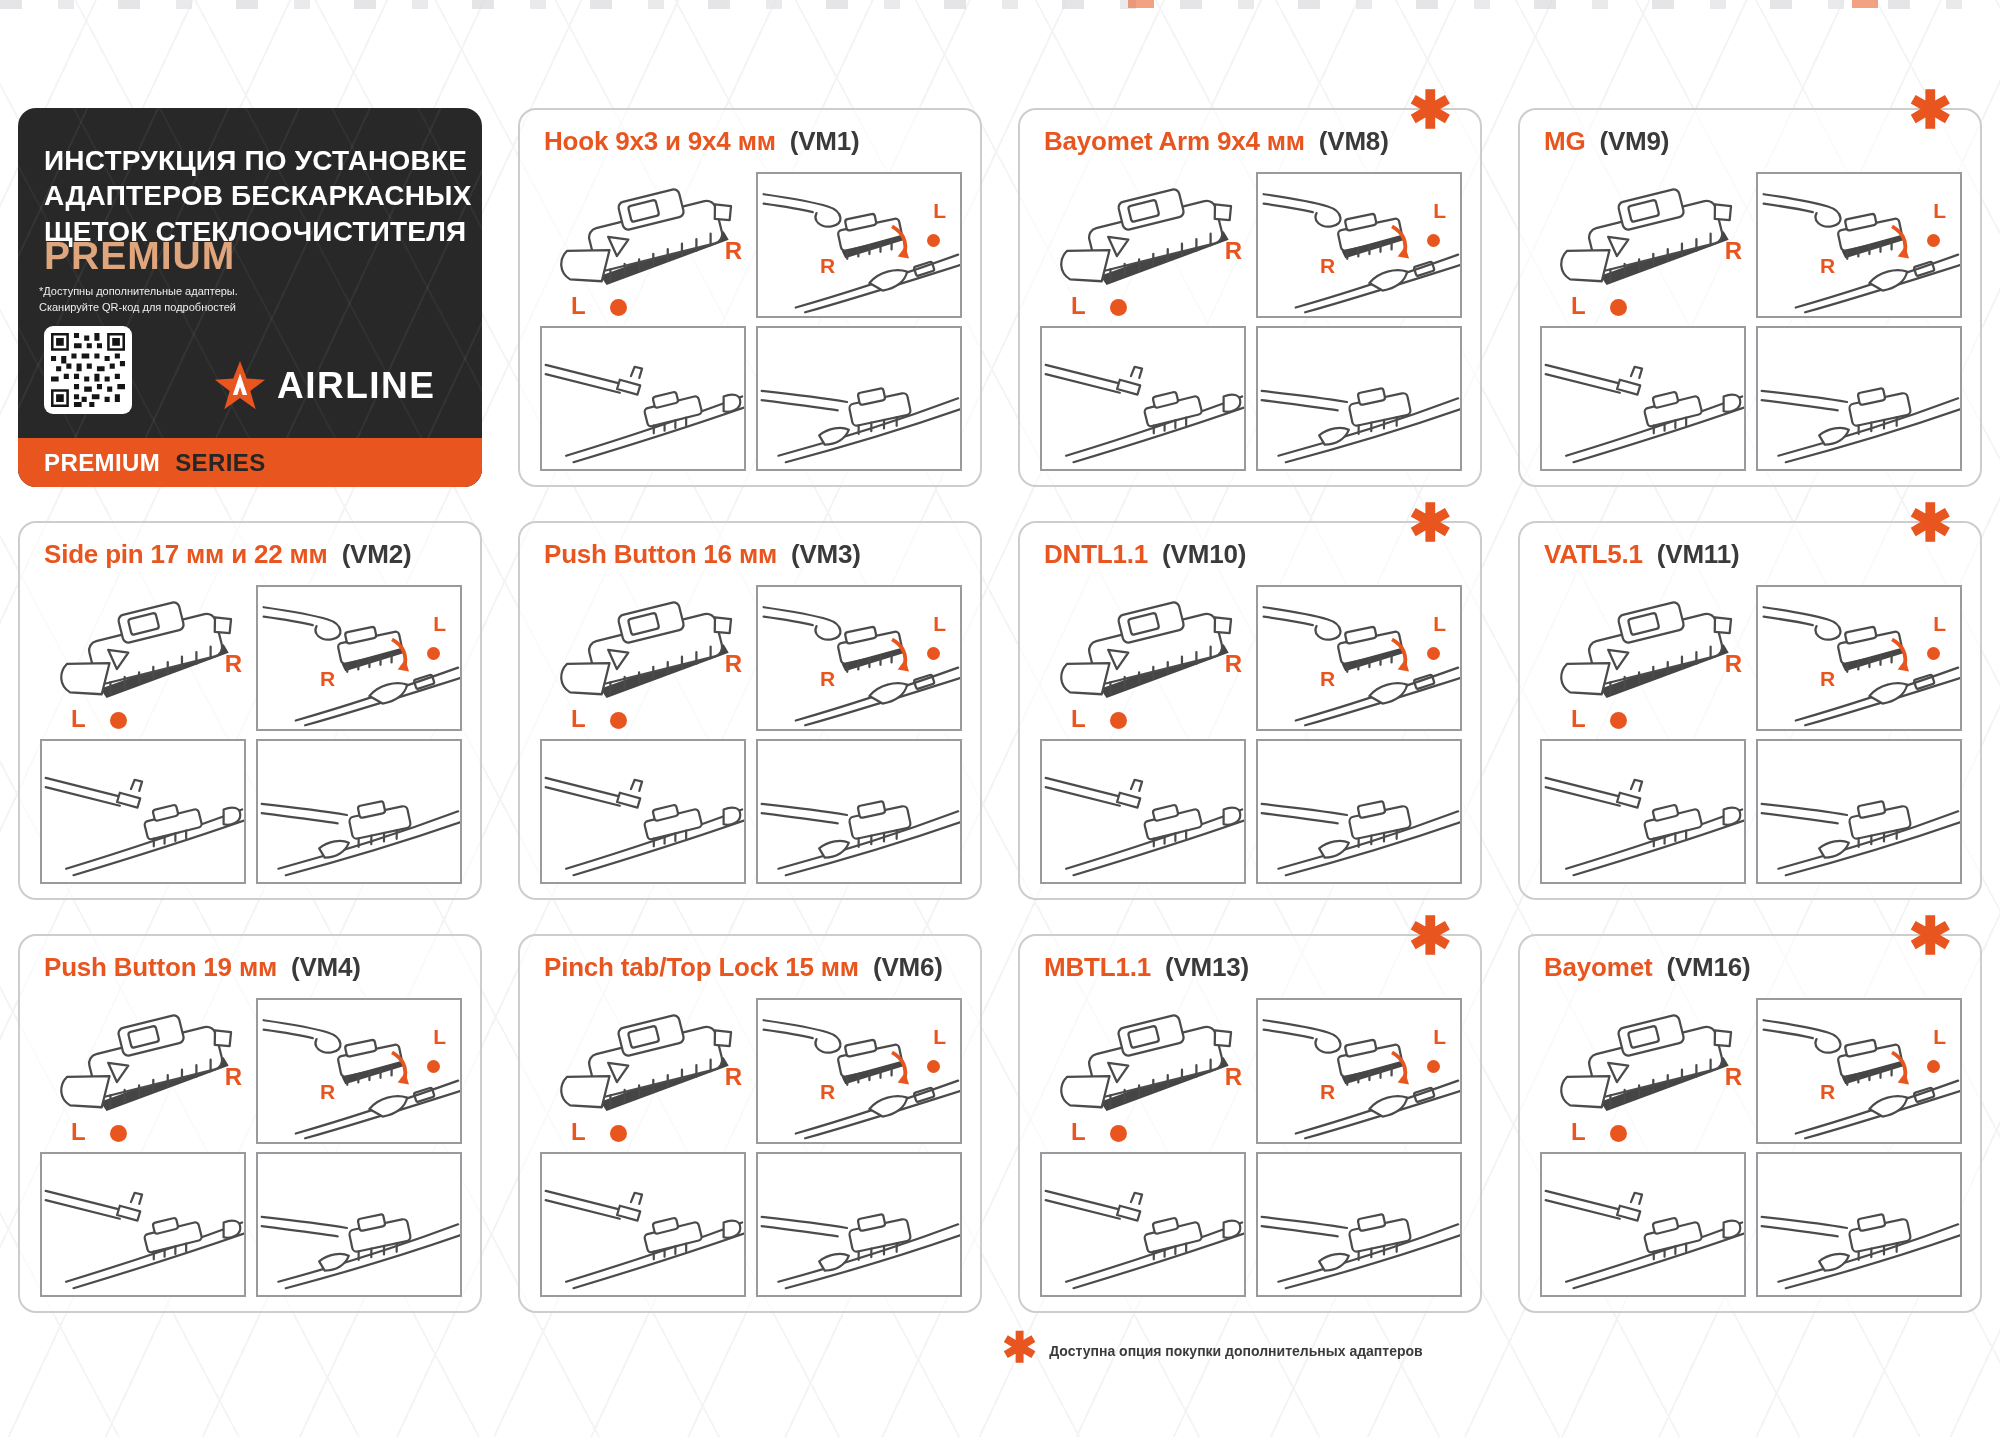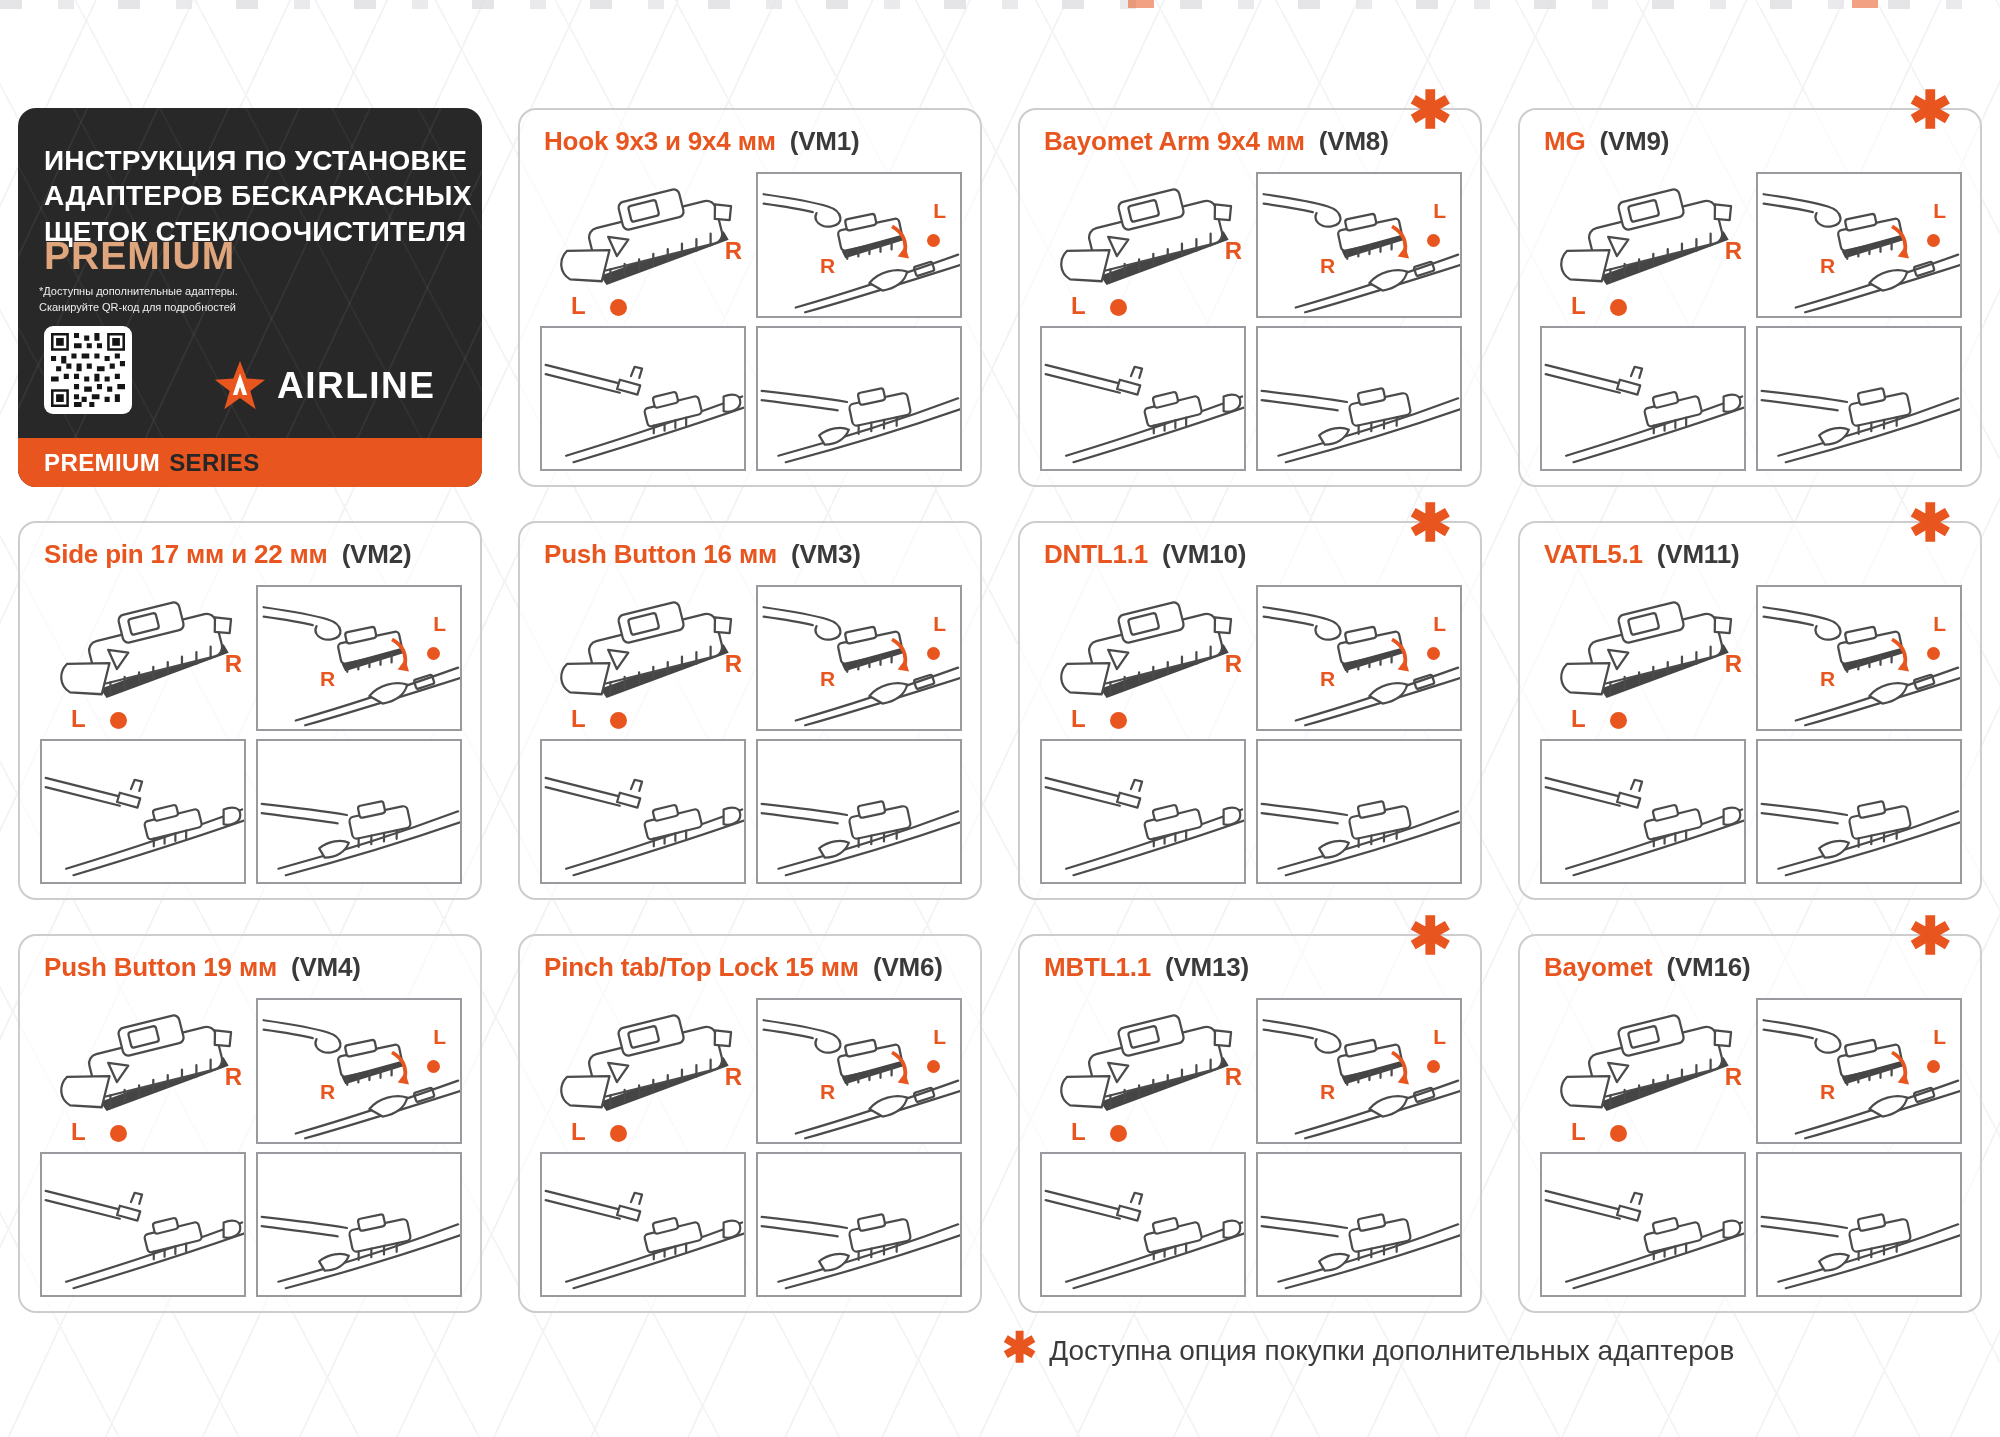--- a/index.html
+++ b/index.html
@@ -40,21 +40,21 @@
   .ic-qr{position:absolute; left:26px; top:218px; width:88px; height:88px; background:#fff; border-radius:9px; padding:7px; box-sizing:border-box;}
   .ic-qr svg{display:block; width:100%; height:100%;}
   .ic-logo{position:absolute; left:196px; top:250px; display:flex; align-items:center; gap:11px;}
   .ic-logo svg{width:52px; height:56px;}
   .ic-brand{font-size:37px; font-weight:800; letter-spacing:1.5px; color:#fff;}
   .ic-bar{
     position:absolute; left:0; right:0; bottom:0; height:49px; background:var(--accent);
     display:flex; align-items:center; padding-left:26px; font-size:24px; letter-spacing:.4px;
   }
   .ic-bar .b1{color:#fff; font-weight:800;}
-  .ic-bar .b2{color:#262626; font-weight:700; margin-left:9px;}
+  .ic-bar .b2{color:#262626; font-weight:700; margin-left:15px;}
 
   
   .panel{
     position:relative; border:2px solid #cdcdd0; border-radius:18px;
     background:rgba(255,255,255,.55); box-sizing:border-box;
   }
   .ptitle{position:absolute; left:24px; top:16px; margin:0; font-size:26px; font-weight:bold; letter-spacing:-.2px; white-space:nowrap;}
   .t-orange{color:var(--accent);}
   .t-dark{color:#3a3a3a; margin-left:7px;}
   .pstar{position:absolute; top:-26px; right:28px; font-size:52px; line-height:1; color:var(--accent); display:none; font-weight:bold;}
@@ -69,21 +69,21 @@
   .mark{position:absolute; font-weight:bold; color:var(--accent); font-size:24px; line-height:1;}
   .dot{position:absolute; background:var(--accent); border-radius:50%;}
   .closeup .mk-r{right:4px; top:46%;}
   .closeup .mk-l{left:15%; bottom:0;}
   .closeup .dot{left:34%; bottom:2px; width:17px; height:17px;}
   .step1 .dot{right:20px; top:60px; width:13px; height:13px;}
 
   
   .footnote{position:absolute; left:1002px; top:1330px; display:flex; align-items:center; gap:12px;}
   .fn-star{font-size:42px; line-height:1; color:var(--accent); font-weight:bold; transform:translateY(-3px);}
-  .fn-text{font-size:28px; color:#3b3b3b; font-weight:400;}
+  .fn-text{font-size:14px; color:#3b3b3b; font-weight:700;}
 
   
   .ln{fill:none; stroke:#4b4b4b; stroke-width:2.4; stroke-linejoin:round; stroke-linecap:round;}
   .fw{fill:#fff; stroke:#4b4b4b; stroke-width:2.4; stroke-linejoin:round;}
   .fd{fill:#454545; stroke:none;}
   .defs-hidden{position:absolute; width:0; height:0; overflow:hidden;}
 </style>
 </head>
 <body>
 

